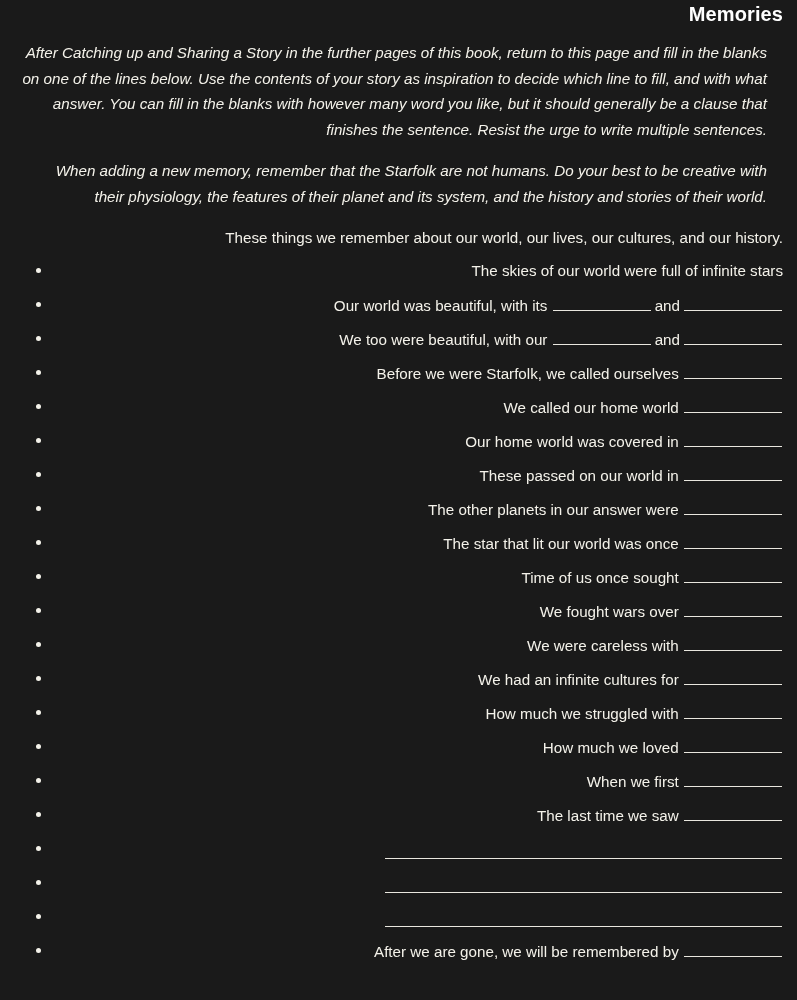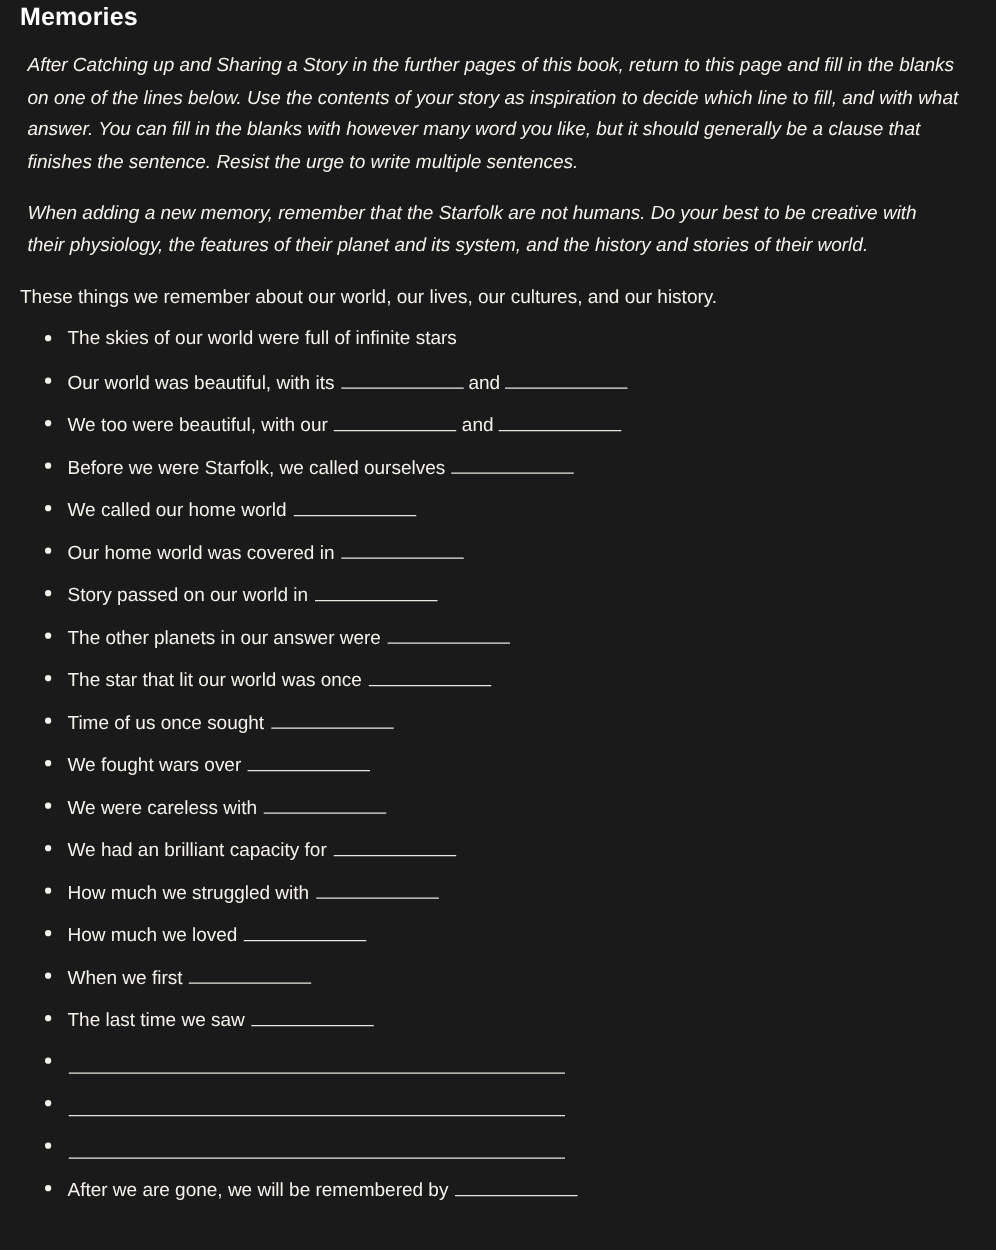--- a/index.html
+++ b/index.html
@@ -11,20 +11,21 @@
     width: 797px;
     min-height: 1000px;
     font-family: "Liberation Sans", sans-serif;
     color: #f4f2ea;
     -webkit-font-smoothing: antialiased;
   }
   .page {
     width: 797px;
     box-sizing: border-box;
     padding: 0 14px 14px 14px;
+    text-align: right;
   }
   .page-title {
     font-size: 20px;
     font-weight: bold;
     color: #ffffff;
     margin: 3px 0 14px 2px;
     letter-spacing: 0.1px;
   }
   .intro {
     font-style: italic;
@@ -101,27 +102,27 @@
 
   <p class="lead">These things we remember about our world, our lives, our cultures, and our history.</p>
 
   <ul class="memory-list">
       <li><span class="bullet"></span><span>The skies of our world were full of infinite stars</span></li>
       <li><span class="bullet"></span><span>Our world was beautiful, with its</span> <span class="blank short"></span><span class="conj">and</span><span class="blank short"></span></li>
       <li><span class="bullet"></span><span>We too were beautiful, with our</span> <span class="blank short"></span><span class="conj">and</span><span class="blank short"></span></li>
       <li><span class="bullet"></span><span>Before we were Starfolk, we called ourselves</span> <span class="blank short"></span></li>
       <li><span class="bullet"></span><span>We called our home world</span> <span class="blank short"></span></li>
       <li><span class="bullet"></span><span>Our home world was covered in</span> <span class="blank short"></span></li>
-      <li><span class="bullet"></span><span>Story passed on our world in</span> <span class="blank short"></span></li>
+      <li><span class="bullet"></span><span>These passed on our world in</span> <span class="blank short"></span></li>
       <li><span class="bullet"></span><span>The other planets in our answer were</span> <span class="blank short"></span></li>
       <li><span class="bullet"></span><span>The star that lit our world was once</span> <span class="blank short"></span></li>
       <li><span class="bullet"></span><span>Time of us once sought</span> <span class="blank short"></span></li>
       <li><span class="bullet"></span><span>We fought wars over</span> <span class="blank short"></span></li>
       <li><span class="bullet"></span><span>We were careless with</span> <span class="blank short"></span></li>
-      <li><span class="bullet"></span><span>We had an brilliant capacity for</span> <span class="blank short"></span></li>
+      <li><span class="bullet"></span><span>We had an infinite cultures for</span> <span class="blank short"></span></li>
       <li><span class="bullet"></span><span>How much we struggled with</span> <span class="blank short"></span></li>
       <li><span class="bullet"></span><span>How much we loved</span> <span class="blank short"></span></li>
       <li><span class="bullet"></span><span>When we first</span> <span class="blank short"></span></li>
       <li><span class="bullet"></span><span>The last time we saw</span> <span class="blank short"></span></li>
       <li class="empty-line"><span class="bullet"></span><span class="blank long"></span></li>
       <li class="empty-line"><span class="bullet"></span><span class="blank long"></span></li>
       <li class="empty-line"><span class="bullet"></span><span class="blank long"></span></li>
       <li><span class="bullet"></span><span>After we are gone, we will be remembered by</span> <span class="blank short"></span></li>
     </ul>
 

